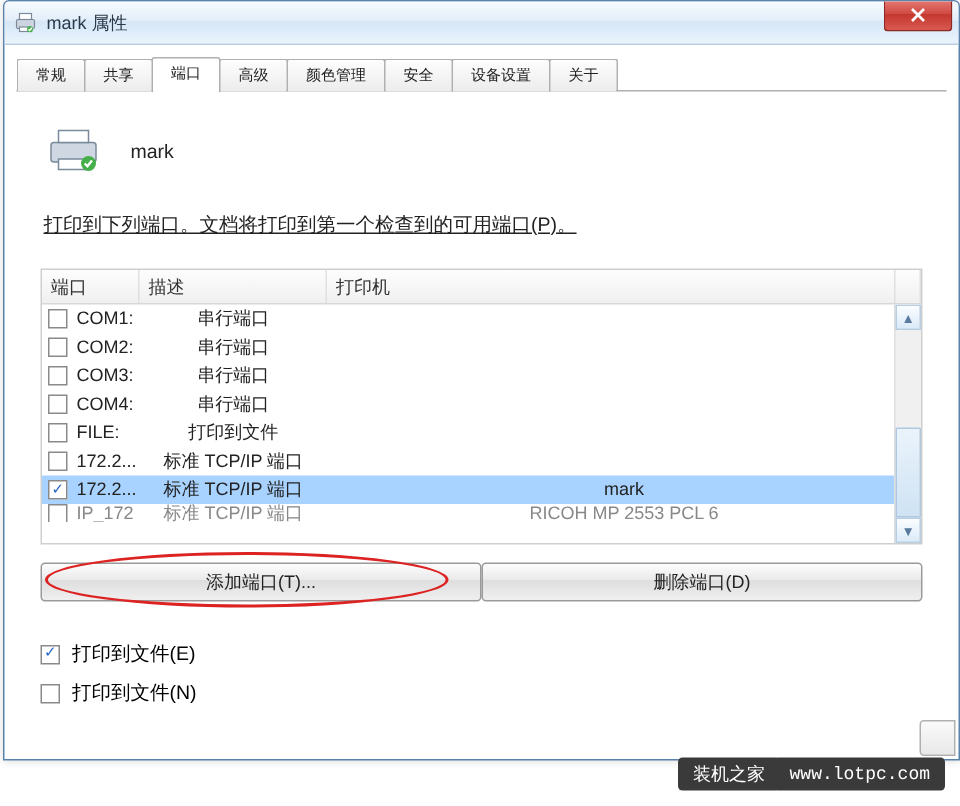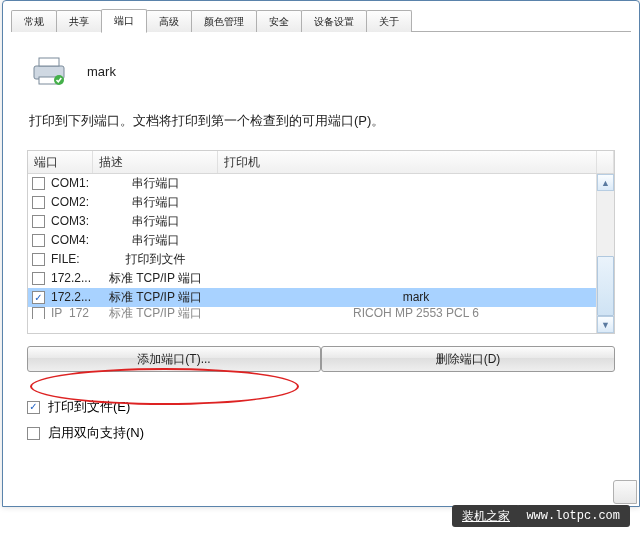--- a/index.html
+++ b/index.html
@@ -105,20 +105,21 @@
   }
   .printer-label {
     font-size: 13px;
     margin-left: 20px;
     color: #222;
   }
   .instr {
     font-size: 13px;
     color: #222;
     margin: 0 0 20px 2px;
+    text-decoration: underline;
   }
   .ports-panel {
     border: 1px solid #cfcfcf;
     width: 100%;
     position: relative;
     box-sizing: border-box;
   }
   .ports-header {
     display: flex;
     background: linear-gradient(#fdfdfd, #f0f0f0);
@@ -264,21 +265,21 @@
     position: absolute;
     bottom: 10px;
     height: 22px;
     padding: 0 10px;
     background: #3a3a3a;
     color: #fff;
     font-size: 12px;
     line-height: 22px;
     border-radius: 3px;
   }
-  .stamp.a { right: 120px; text-decoration: underline; }
+  .stamp.a { right: 120px; }
   .stamp.b { right: 10px; font-family: Liberation Mono, monospace; }
   
   .cut-btn {
     position:absolute;
     right: 2px;
     bottom: 2px;
     width: 22px;
     height: 22px;
     border:1px solid #b0b0b0;
     border-radius:3px 0 0 3px;
@@ -287,20 +288,37 @@
 
   
   svg { display:block; }
 </style>
 </head>
 <body>
 
 <div class="backdrop">
   <div class="dialog">
 
+    <div class="titlebar">
+      <span class="title-icon">
+        <svg width="16" height="16" viewBox="0 0 16 16">
+          <rect x="2" y="6" width="12" height="6" rx="1" fill="#ccd5df" stroke="#7a8a9a" stroke-width="0.8"></rect>
+          <rect x="4" y="2" width="8" height="4" fill="#fff" stroke="#7a8a9a" stroke-width="0.8"></rect>
+          <rect x="4" y="11" width="8" height="3" fill="#fff" stroke="#7a8a9a" stroke-width="0.8"></rect>
+          <circle cx="11" cy="12.5" r="2" fill="#45b04a"></circle>
+          <path d="M10 12.5 l0.8 0.8 l1.5 -1.8" stroke="#fff" stroke-width="0.9" fill="none"></path>
+        </svg>
+      </span>
+      <span class="title-text">mark 属性</span>
+      <div class="close-btn">
+        <svg width="12" height="12" viewBox="0 0 12 12">
+          <path d="M2 2 L10 10 M10 2 L2 10" stroke="#fff" stroke-width="1.8"></path>
+        </svg>
+      </div>
+    </div>
 
     <div class="tabstrip">
       <div class="tab">常规</div>
       <div class="tab">共享</div>
       <div class="tab active">端口</div>
       <div class="tab">高级</div>
       <div class="tab">颜色管理</div>
       <div class="tab">安全</div>
       <div class="tab">设备设置</div>
       <div class="tab">关于</div>
@@ -412,21 +430,21 @@
         <div class="win-btn">删除端口(D)</div>
       </div>
 
       <div class="check-group">
         <div class="check-row">
           <span class="chk" id="chk-bidi">✓</span>
           <span>打印到文件(E)</span>
         </div>
         <div class="check-row">
           <span class="chk" id="chk-pool"></span>
-          <span>启用双向支持(N)</span>
+          <span>打印到文件(N)</span>
         </div>
       </div>
 
     </div>
 
     <div class="annot-ellipse"></div>
     <div class="cut-btn"></div>
   </div>
 
   <div class="stamp a">装机之家</div>

